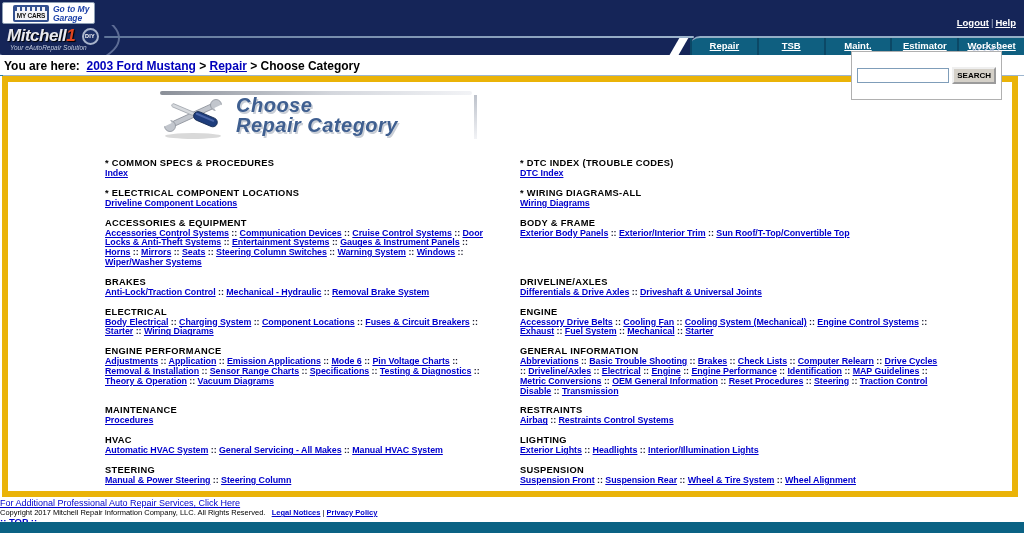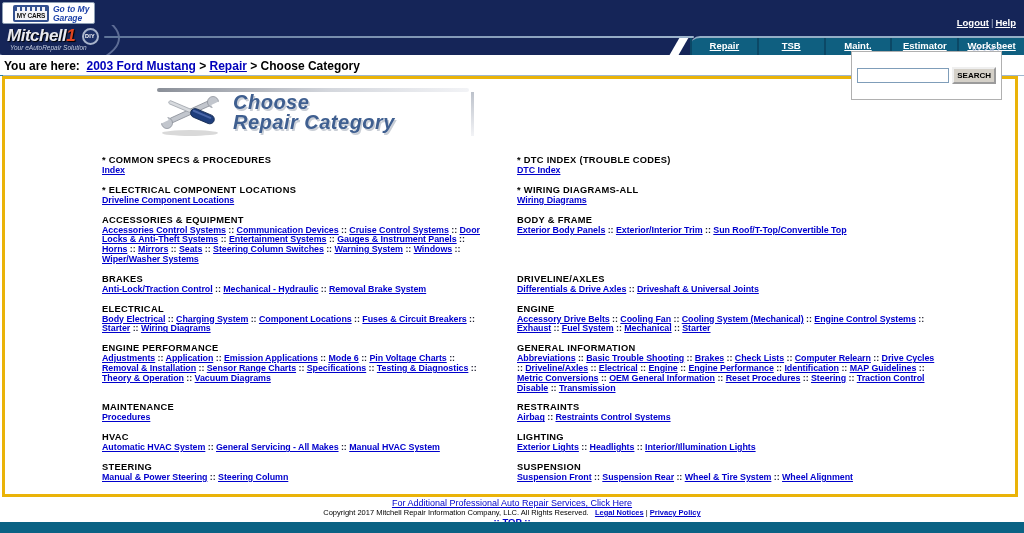--- a/index.html
+++ b/index.html
@@ -55,21 +55,21 @@
   .searchbox input { width:92px; height:15px; border:1px solid #7f9db9; font-size:10px; padding:0 2px;
                      font-family:"Liberation Sans", sans-serif; }
   .searchbox button { font-size:8px; font-weight:bold; background:#d4d0c8; border:2px outset #efefef;
                       padding:1px 3px; height:17px; color:#000; cursor:pointer;
                       font-family:"Liberation Sans", sans-serif; }
 
   
   .content-topline { position:absolute; top:75px; left:0; right:0; height:1px; background:#9db6cf; }
   .corner-sliver { position:absolute; top:69px; left:0; width:3px; height:7px; background:#2a7ea0; }
   .content { position:absolute; top:76px; left:2px; width:1016px; height:421px; background:#fff;
-             border:3px solid #eab308; overflow:hidden; }
+             border:6px solid #eab308; overflow:hidden; }
 
   
   .hdrgraphic { position:relative; margin:12px 0 0 152px; width:312px; height:48px; }
   .hdr-topstrip { position:absolute; top:-3px; left:0; width:100%; height:4px; border-radius:2px;
                   background:linear-gradient(to right,#8a8f98,#d4d7dd 55%,#f2f3f6); }
   .hdr-rightstrip { position:absolute; right:-5px; top:1px; width:3px; height:44px;
                     background:linear-gradient(to bottom,#bdc2cb,#f2f3f6); }
   .hdr-text { position:absolute; left:76px; top:1px; font-style:italic; font-weight:bold; color:#3f5f90;
               font-size:20px; line-height:20px; letter-spacing:0.5px; text-shadow:1.5px 1.5px 0 #c9ced6; }
   .tools { position:absolute; left:0; top:0; }
@@ -78,21 +78,21 @@
   table.cats { margin:16px 0 0 97px; border-collapse:collapse; }
   td.ccell { vertical-align:top; padding:0 0 9px 0; }
   td.left  { width:415px; padding-right:25px; }
   td.right { width:420px; }
   .cat-h { font-size:9.3px; font-weight:bold; color:#000; letter-spacing:0.3px; line-height:10px; margin-bottom:1px; }
   .cat-links { font-size:8.9px; font-weight:bold; line-height:9.8px; letter-spacing:-0.05px; }
   a.cat-link { color:#0000cc; }
   .sep { color:#223; }
 
   
-  .footer { position:absolute; top:497px; left:0; right:0; height:25px; background:#fff; text-align:center; }
+  .footer { position:absolute; top:497px; left:0; right:0; height:25px; background:#fff; text-align:left; }
   .f-promo { font-size:9px; line-height:10px; margin-top:1px; }
   .f-promo a { color:#0000cc; }
   .f-copy { font-size:7.5px; line-height:8px; color:#000; margin-top:1px; }
   .f-copy a { color:#0000cc; font-weight:bold; }
   .f-top { font-size:9.5px; font-weight:bold; line-height:9px; }
   .f-top a { color:#0000cc; }
   .bottombar { position:absolute; top:522px; left:0; right:0; height:11px; background:#0a6284; }
 </style>
 </head>
 <body>

